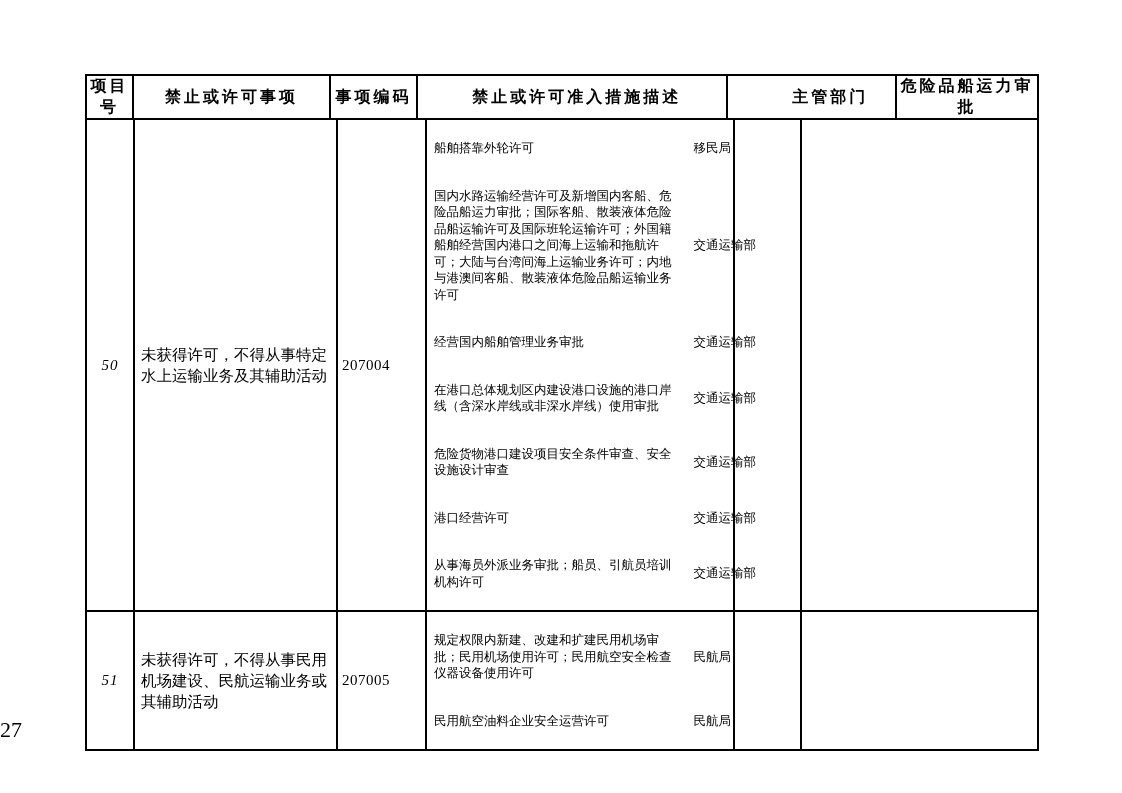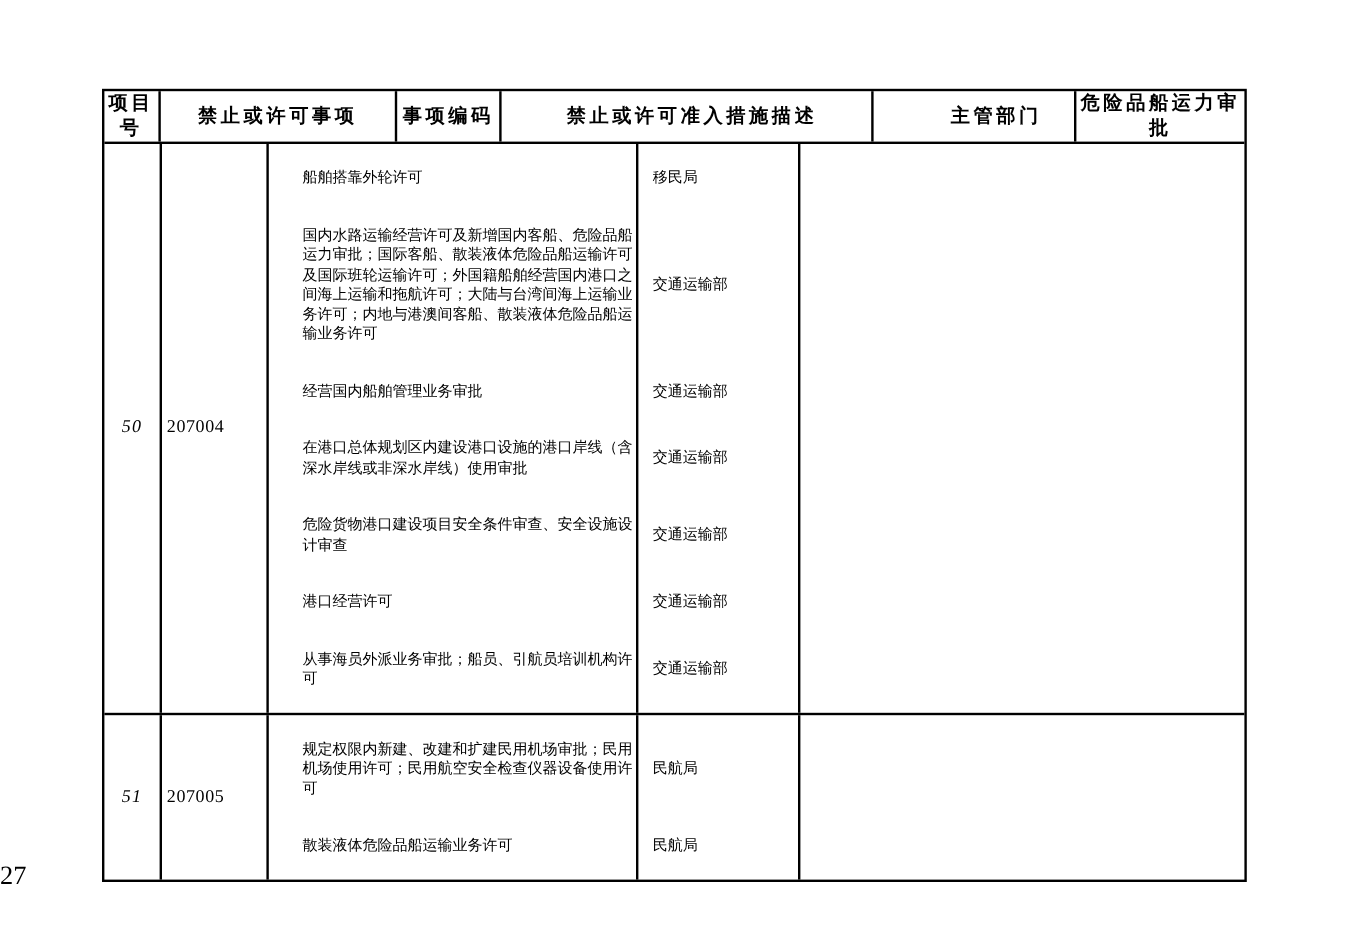--- a/index.html
+++ b/index.html
@@ -14,21 +14,21 @@
     border: 2px solid #000;
   }
   .row { display: flex; }
   .cell { border-right: 2px solid #000; }
   .c1 { width: 48px; }
   .c2 { width: 203px; }
   .c3 { width: 89px; }
   .c4h { width: 308px; margin-left: 10px; }
   .c5h { width: 135px; margin-left: 38px; }
   .c6 { width: 144px; border-right: none; }
-  .c45 { width: 443px; position: relative; padding-left: 21px; }
+  .c45 { width: 375px; position: relative; }
   .c45::after {
     content: ""; position: absolute; top: 0; bottom: 0; left: 306px;
     width: 2px; background: #000;
   }
   .head { border-bottom: 2px solid #000; }
   .head .cell {
     display: flex; align-items: center; justify-content: center;
     min-height: 37px; font-weight: bold; font-size: 16px; letter-spacing: 3px;
     text-align: center;
   }
@@ -55,20 +55,21 @@
     <div class="cell c1">项目号</div>
     <div class="cell c2">禁止或许可事项</div>
     <div class="cell c3">事项编码</div>
     <div class="cell c4h">禁止或许可准入措施描述</div>
     <div class="cell c5h">主管部门</div>
     <div class="cell c6">危险品船运力审批</div>
   </div>
   <div id="rows">
   <div class="row trow">
     <div class="cell c1 cell-id">50</div>
+    <div class="cell c2 cell-item">未获得许可，不得从事特定水上运输业务及其辅助活动</div>
     <div class="cell c3 cell-code">207004</div>
     <div class="cell c45">
       <div class="measures">
   <div class="measure">
     <div class="mdesc">船舶搭靠外轮许可</div>
     <div class="mdept">移民局</div>
   </div>
 
   <div class="measure">
     <div class="mdesc">国内水路运输经营许可及新增国内客船、危险品船运力审批；国际客船、散装液体危险品船运输许可及国际班轮运输许可；外国籍船舶经营国内港口之间海上运输和拖航许可；大陆与台湾间海上运输业务许可；内地与港澳间客船、散装液体危险品船运输业务许可</div>
@@ -99,30 +100,31 @@
     <div class="mdesc">从事海员外派业务审批；船员、引航员培训机构许可</div>
     <div class="mdept">交通运输部</div>
   </div>
 </div>
     </div>
     <div class="cell c6 cell-local"></div>
   </div>
 
   <div class="row trow">
     <div class="cell c1 cell-id">51</div>
+    <div class="cell c2 cell-item">未获得许可，不得从事民用机场建设、民航运输业务或其辅助活动</div>
     <div class="cell c3 cell-code">207005</div>
     <div class="cell c45">
       <div class="measures">
   <div class="measure">
     <div class="mdesc">规定权限内新建、改建和扩建民用机场审批；民用机场使用许可；民用航空安全检查仪器设备使用许可</div>
     <div class="mdept">民航局</div>
   </div>
 
   <div class="measure">
-    <div class="mdesc">散装液体危险品船运输业务许可</div>
+    <div class="mdesc">民用航空油料企业安全运营许可</div>
     <div class="mdept">民航局</div>
   </div>
 </div>
     </div>
     <div class="cell c6 cell-local"></div>
   </div>
 </div>
 </div>
 
 <div class="pageno">27</div>

